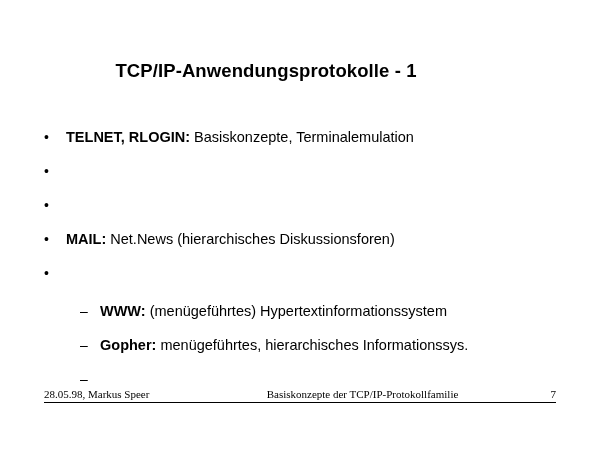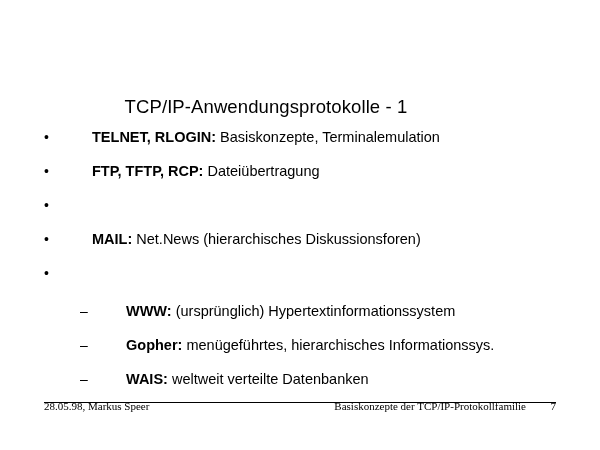--- a/index.html
+++ b/index.html
@@ -20,23 +20,22 @@
     height: 450px;
     box-sizing: border-box;
   }
   .slide-title {
     position: absolute;
     top: 60px;
     left: 0;
     width: 532px;
     text-align: center;
     font-size: 18.5px;
-    font-weight: normal;
+    font-weight: bold;
     letter-spacing: 0.1px;
-    margin-top: 36px;
   }
   .body-list {
     position: absolute;
     top: 128px;
     left: 44px;
     width: 520px;
   }
   .bullet-row {
     display: flex;
     align-items: flex-start;
@@ -55,49 +54,48 @@
   }
   .lvl2 {
     margin-left: 36px;
   }
   .lvl2 .bullet-mark {
     width: 20px;
     flex: 0 0 20px;
   }
   .strong {
     font-weight: bold;
-    margin-left: 26px;
   }
   .sub-list {
     margin-top: 19px;
   }
   .footer-rule {
     position: absolute;
     left: 44px;
     top: 402px;
     width: 512px;
     border-top: 1px solid #000000;
   }
   .footer {
     position: absolute;
     left: 44px;
-    top: 400px;
+    top: 388px;
     width: 512px;
     font-family: "Liberation Serif", serif;
     font-size: 11px;
     display: flex;
     align-items: baseline;
   }
   .footer-date {
     width: 150px;
     flex: 0 0 150px;
   }
   .footer-center {
     flex: 1 1 auto;
-    text-align: right;
+    text-align: center;
     padding-left: 5px;
   }
   .footer-page {
     width: 30px;
     flex: 0 0 30px;
     text-align: right;
   }
 </style>
 </head>
 <body>
@@ -108,51 +106,49 @@
 
   <div class="body-list">
 
     <div class="bullet-row">
       <span class="bullet-mark">•</span>
       <span class="bullet-text"><span class="strong">TELNET, RLOGIN:</span><span> Basiskonzepte, Terminalemulation</span></span>
     </div>
 
     <div class="bullet-row">
       <span class="bullet-mark">•</span>
-      <span class="bullet-text"><span class="strong">FTP, TFTP, RCP:</span><span> Dateiübertragung</span></span>
     </div>
 
     <div class="bullet-row">
       <span class="bullet-mark">•</span>
     </div>
 
     <div class="bullet-row">
       <span class="bullet-mark">•</span>
       <span class="bullet-text"><span class="strong">MAIL:</span><span> Net.News (hierarchisches Diskussionsforen)</span></span>
     </div>
 
     <div class="bullet-row">
       <span class="bullet-mark">•</span>
     </div>
 
     <div class="sub-list">
 
       <div class="bullet-row lvl2">
         <span class="bullet-mark">–</span>
-        <span class="bullet-text"><span class="strong">WWW:</span><span> (ursprünglich) Hypertextinformationssystem</span></span>
+        <span class="bullet-text"><span class="strong">WWW:</span><span> (menügeführtes) Hypertextinformationssystem</span></span>
       </div>
 
       <div class="bullet-row lvl2">
         <span class="bullet-mark">–</span>
         <span class="bullet-text"><span class="strong">Gopher:</span><span> menügeführtes, hierarchisches Informationssys.</span></span>
       </div>
 
       <div class="bullet-row lvl2">
         <span class="bullet-mark">–</span>
-        <span class="bullet-text"><span class="strong">WAIS:</span><span> weltweit verteilte Datenbanken</span></span>
       </div>
 
     </div>
 
   </div>
 
   <div class="footer-rule"></div>
 
   <div class="footer">
     <span class="footer-date">28.05.98, Markus Speer</span>

